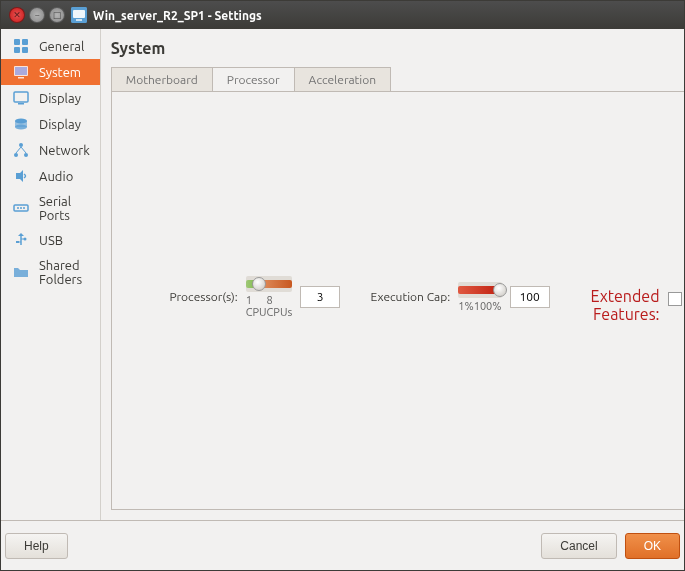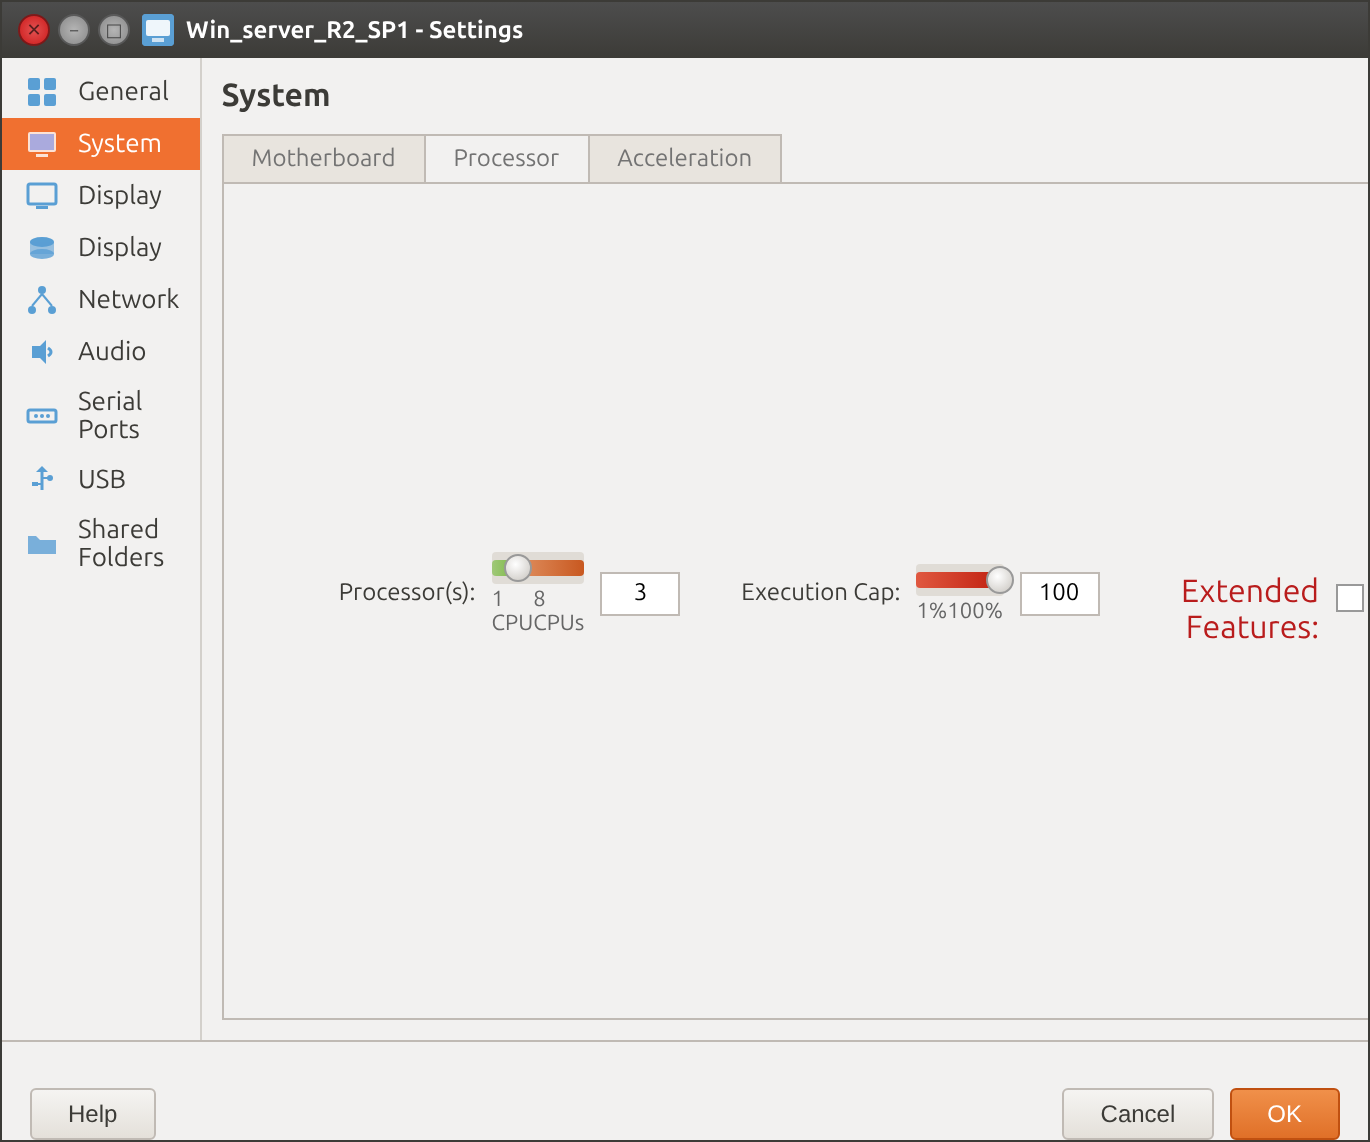--- a/index.html
+++ b/index.html
@@ -247,22 +247,22 @@
       color: #555;
       font-style: italic;
       margin-top: auto;
       line-height: 1.5;
     }
     .bottom-bar {
       height: 50px;
       background: #f2f1f0;
       border-top: 1px solid #c0bab4;
       display: flex;
-      align-items: flex-end;
-      padding: 0 14px;
+      align-items: center;
+      padding: 0 4px;
     }
     .btn {
       padding: 5px 18px;
       border-radius: 3px;
       border: 1px solid #c0bab4;
       font-size: 12px;
       cursor: pointer;
       background: linear-gradient(to bottom, #f5f4f2, #e4e0da);
       color: #3c3b37;
     }

